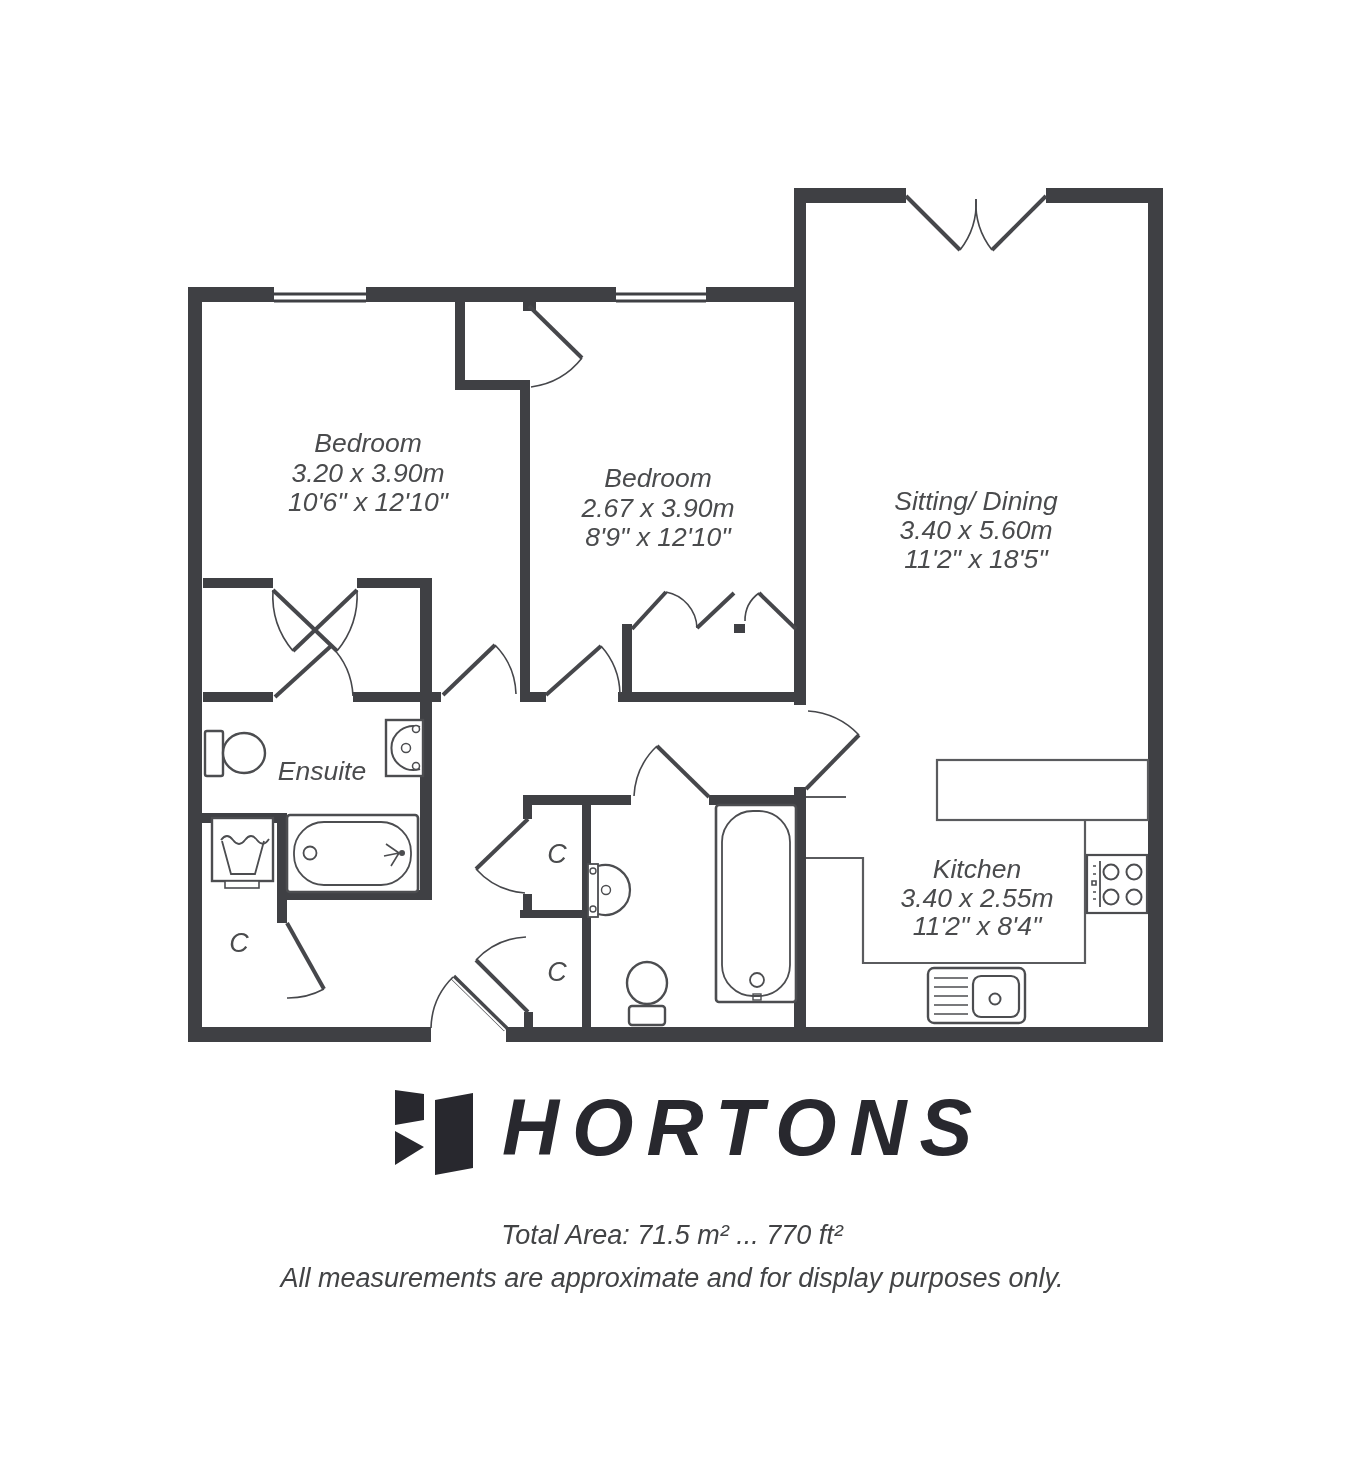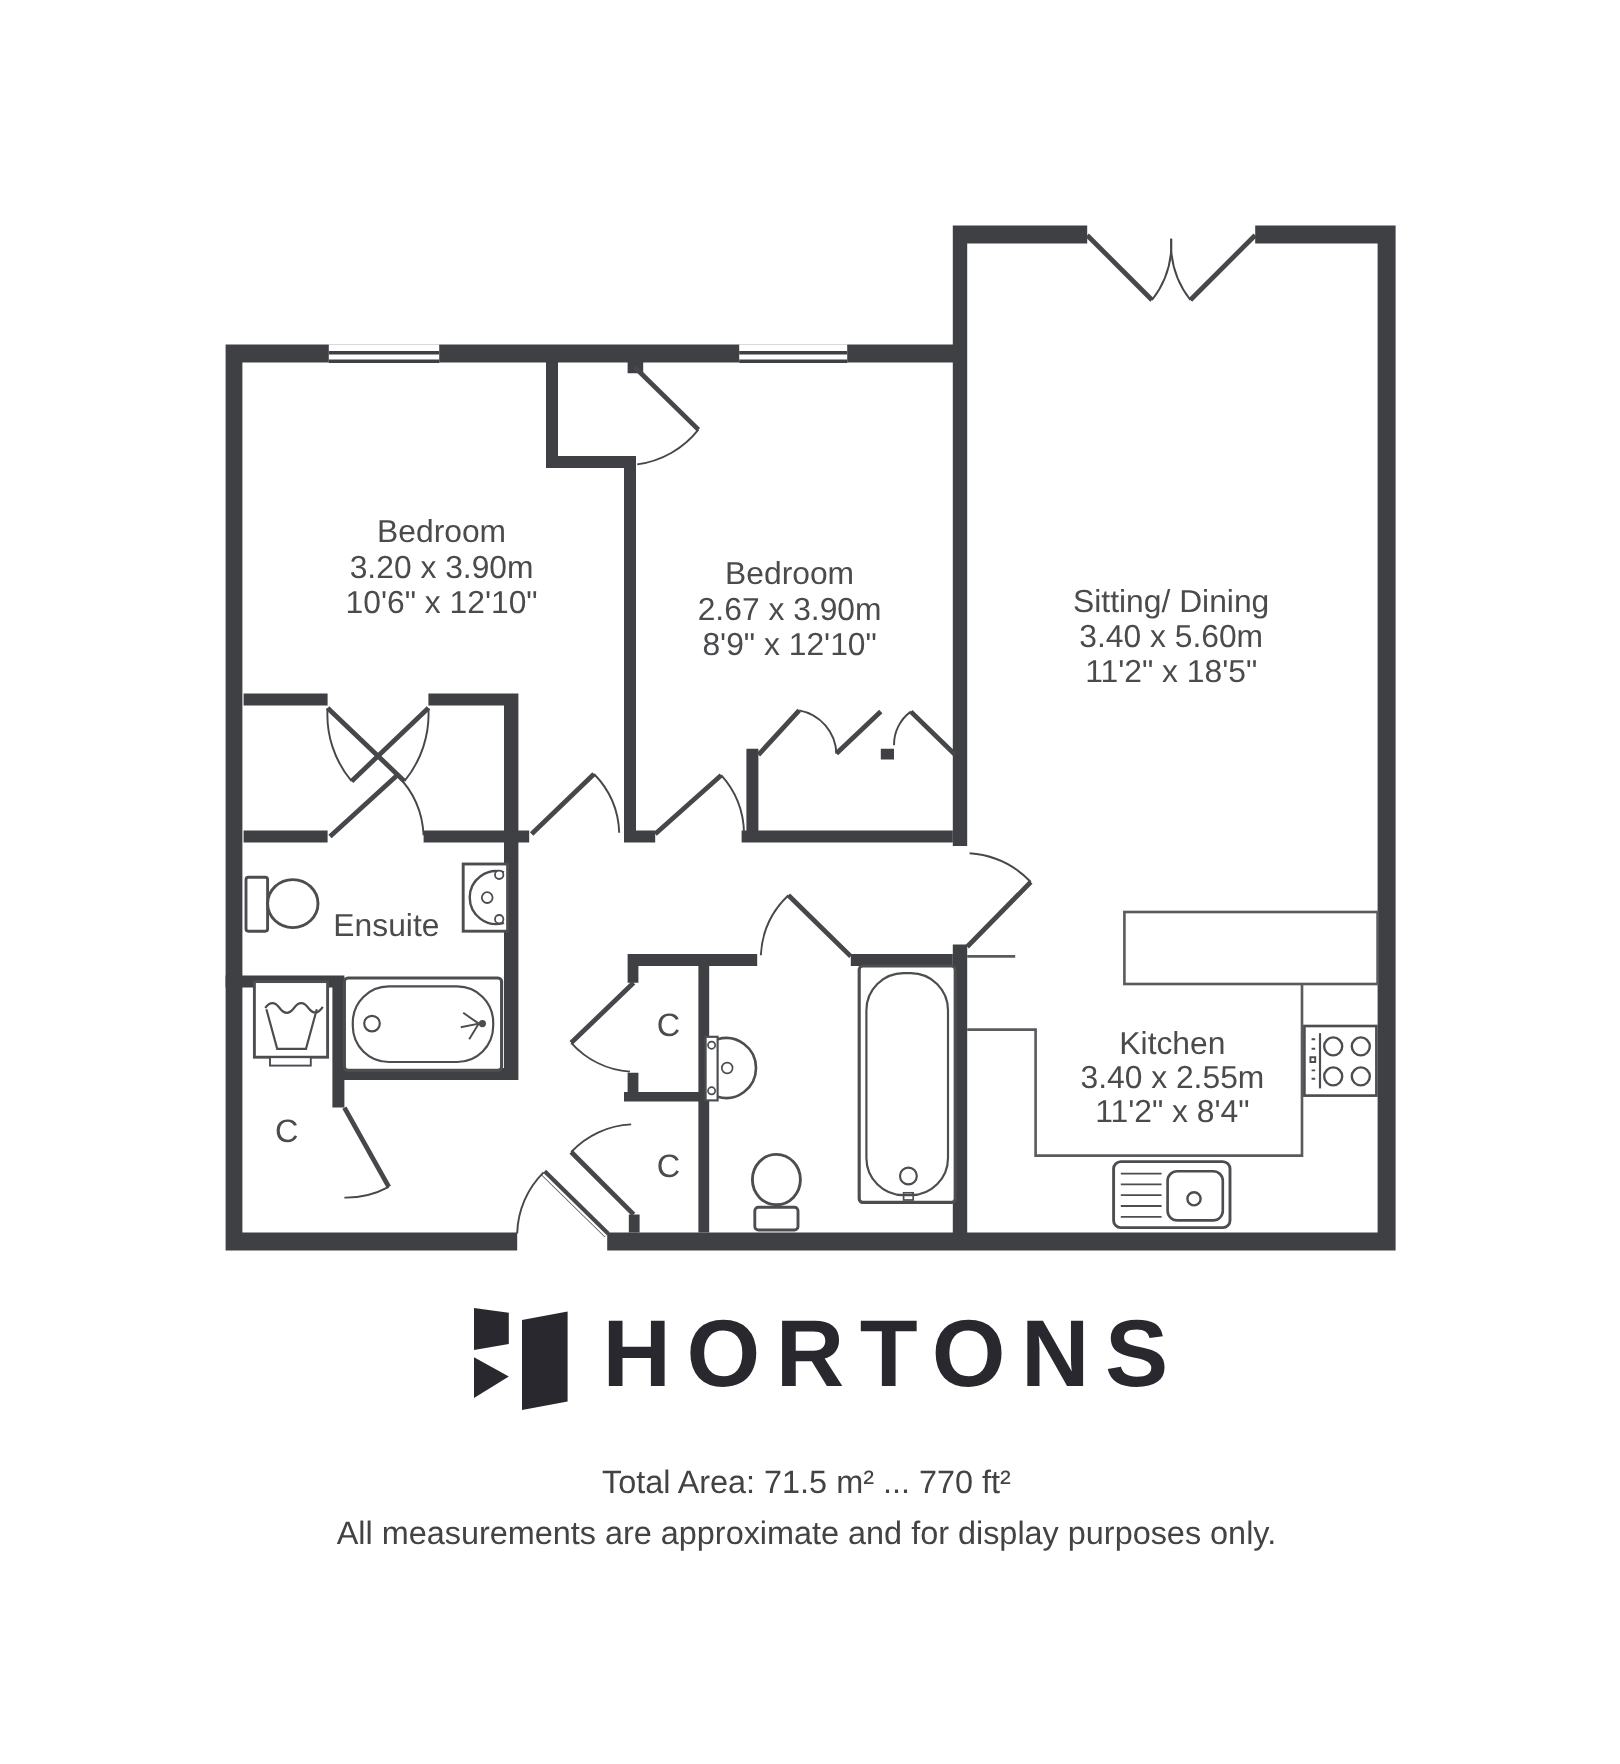--- a/index.html
+++ b/index.html
@@ -1,16 +1,16 @@
 <!DOCTYPE html>
 <html><head>
 <meta charset="utf-8">
 <style>
   html,body { margin:0; padding:0; background:#ffffff; }
-  .stage { position:relative; width:1350px; height:1470px; background:#ffffff; overflow:hidden; }
+  .stage { position:relative; width:1350px; height:1470px; background:#ffffff; overflow:hidden;font-style:italic; }
   svg { display:block; }
   text { font-family:"Liberation Sans", sans-serif; fill:#4a4b4d; }
   .room-name   { font-size:26.5px; }
   .room-dim    { font-size:26.5px; }
   .closet      { font-size:27px; }
   .brand-text  { font-size:79px; font-weight:700; letter-spacing:13px; fill:#28282e; }
   .footer-line { font-size:27px; fill:#424345; }
 </style>
 </head>
 <body>

